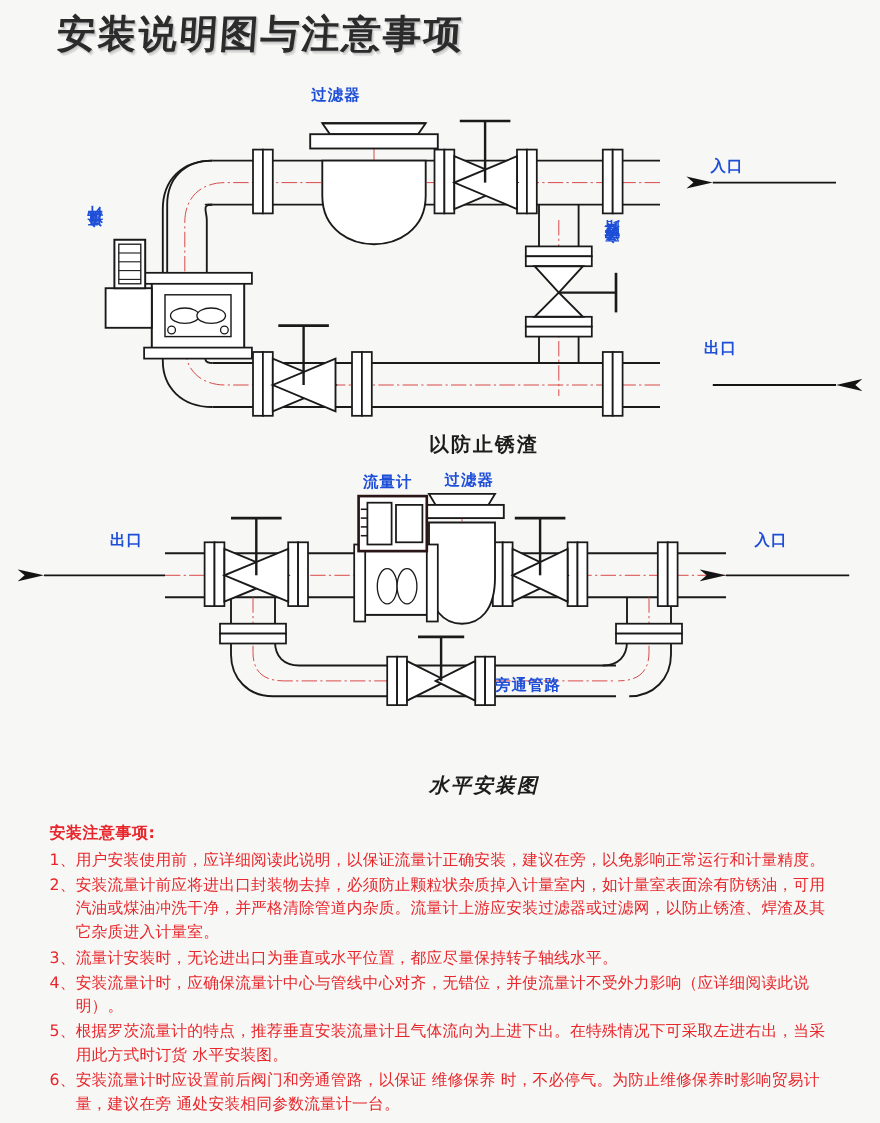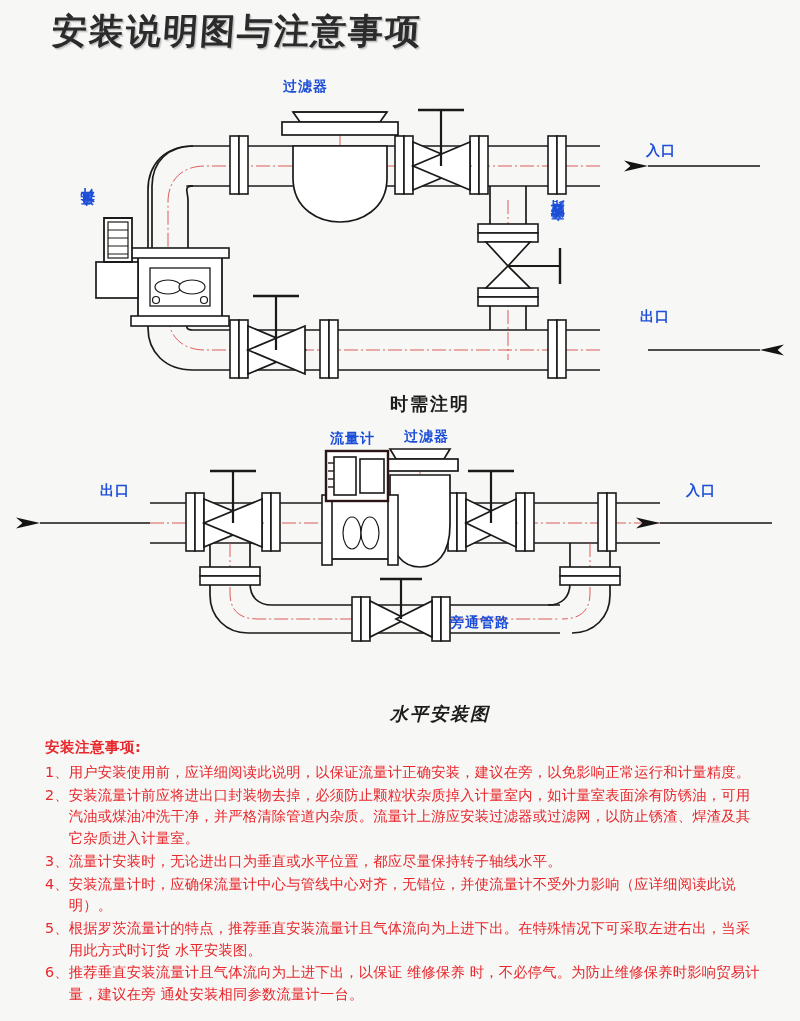--- a/index.html
+++ b/index.html
@@ -65,21 +65,21 @@
   #lbl-h-outlet{left:100px;top:482px;}
   #lbl-h-inlet{left:686px;top:482px;}
 
   
   #notes{
     position:absolute;left:45px;top:738px;width:715px;
     font-family:"DejaVu Sans",sans-serif;
   }
   #notes-heading{
     color:#e8262b;font-weight:bold;font-size:14.5px;
-    margin:0 0 5px 0;letter-spacing:0.5px;
+    margin:10px 0 5px 0;letter-spacing:0.5px;
   }
   .note{
     display:flex;
     color:#e8262b;
     font-size:14.3px;
     line-height:1.52;
     margin-bottom:1px;
     letter-spacing:0.2px;
   }
   .note-num{flex:0 0 auto;white-space:nowrap;}
@@ -309,21 +309,21 @@
 
     <line x1="40" y1="108" x2="150" y2="108" stroke="#141414" stroke-width="1.6" marker-start="url(#arrL)"></line>
     <line x1="660" y1="108" x2="772" y2="108" stroke="#141414" stroke-width="1.6" marker-start="url(#arrL)"></line>
   </svg>
 
   <div class="lbl" id="lbl-v-filter">过滤器</div>
   <div class="lbl rot" id="lbl-v-meter">流量计</div>
   <div class="lbl rot" id="lbl-v-bypass">旁通管路</div>
   <div class="lbl" id="lbl-v-inlet">入口</div>
   <div class="lbl" id="lbl-v-outlet">出口</div>
-  <div class="caption" id="cap-vertical">时需注明</div>
+  <div class="caption" id="cap-vertical">以防止锈渣</div>
 
   <div class="lbl" id="lbl-h-meter">流量计</div>
   <div class="lbl" id="lbl-h-filter">过滤器</div>
   <div class="lbl" id="lbl-h-bypass">旁通管路</div>
   <div class="lbl" id="lbl-h-outlet">出口</div>
   <div class="lbl" id="lbl-h-inlet">入口</div>
   <div class="caption" id="cap-horizontal">水平安装图</div>
 
   <div id="notes">
     <div id="notes-heading">安装注意事项:</div>
@@ -343,18 +343,18 @@
         <div class="note">
           <span class="note-num">4、</span>
           <span class="note-txt">安装流量计时，应确保流量计中心与管线中心对齐，无错位，并使流量计不受外力影响（应详细阅读此说明）。</span>
         </div>
         <div class="note">
           <span class="note-num">5、</span>
           <span class="note-txt">根据罗茨流量计的特点，推荐垂直安装流量计且气体流向为上进下出。在特殊情况下可采取左进右出，当采用此方式时订货 水平安装图。</span>
         </div>
         <div class="note">
           <span class="note-num">6、</span>
-          <span class="note-txt">推荐垂直安装流量计且气体流向为上进下出，以保证 维修保养 时，不必停气。为防止维修保养时影响贸易计量，建议在旁 通处安装相同参数流量计一台。</span>
+          <span class="note-txt">安装流量计时应设置前后阀门和旁通管路，以保证 维修保养 时，不必停气。为防止维修保养时影响贸易计量，建议在旁 通处安装相同参数流量计一台。</span>
         </div>
       </div>
   </div>
 
 </div>
 
 </body></html>

